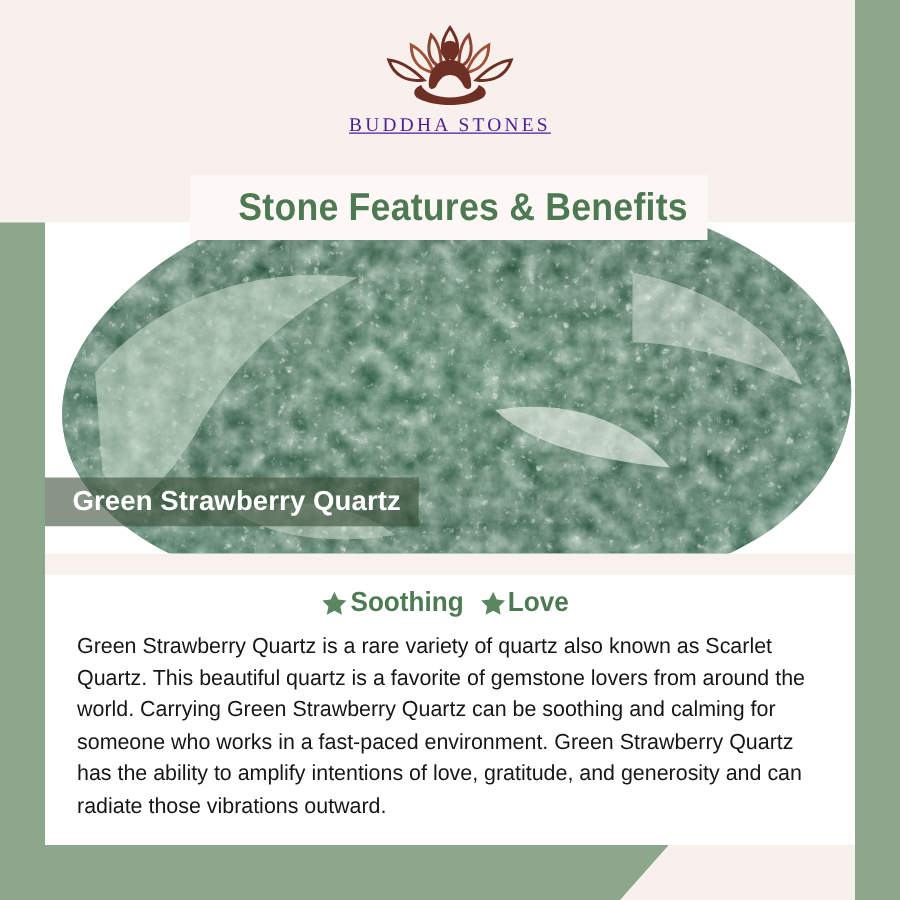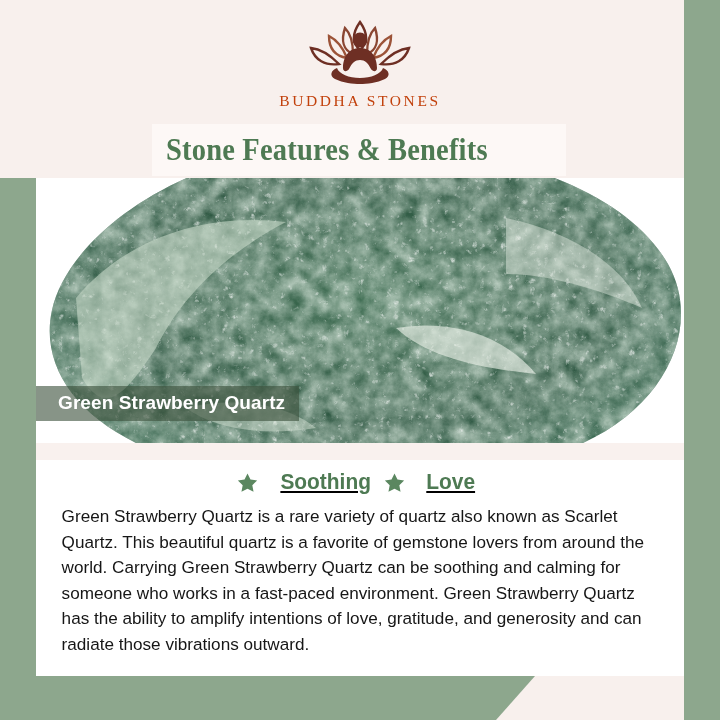--- a/index.html
+++ b/index.html
@@ -41,72 +41,72 @@
   .logo-wrap {
     position:absolute; left:0; right:0; top:14px;
     display:flex; flex-direction:column; align-items:center;
   }
   .logo-mark { width:150px; height:72px; display:block; }
   .logo-text {
     margin-top:6px;
     font-family:"Liberation Serif", serif;
     font-size:15.5px;
     letter-spacing:2.6px;
-    color:#c2410c;
+    color:#4c1d95;
     font-weight:400;
+    text-decoration:underline;
   }
 
   
   .title-banner {
-    position:absolute; left:152px; top:124px; width:414px; height:52px;
+    position:absolute; left:152px; top:140px; width:414px; height:52px;
     background:#fdf8f6;
-    display:flex; align-items:center; justify-content:flex-start;
+    display:flex; align-items:center; justify-content:flex-end;
     z-index:6;
-    font-family:Liberation Serif, serif;
   }
   .title-text {
     font-size:31px; font-weight:bold; color:#4e7a53;
     letter-spacing:0.2px;
     transform:scaleX(0.92);
     white-space:nowrap;
   }
 
   
   .photo {
     position:absolute; left:36px; top:178px; width:648px; height:265px;
     background:#ffffff; overflow:hidden;
   }
   .stone-svg { position:absolute; left:0; top:0; width:648px; height:265px; }
 
   .caption {
     position:absolute; left:0; bottom:22px;
     background:rgba(61,82,62,0.62);
     padding:6px 14px 7px 22px;
-    color:#ffffff; font-size:19px; font-weight:bold;
+    color:#ffffff; font-size:22px; font-weight:bold;
     letter-spacing:0.1px;
     z-index:4;
   }
 
   
   .strip {
     position:absolute; left:36px; top:443px; width:648px; height:17px;
     background:#f9f1ee;
   }
 
   
   .content {
     position:absolute; left:36px; top:460px; width:648px; height:216px;
     background:#ffffff;
     padding:9px 6px 0 0;
   }
   .benefits {
     display:flex; align-items:center; justify-content:center;
     gap:11px; margin-bottom:9px;
   }
-  .benefit { display:flex; align-items:center; gap:20px;text-decoration:underline; }
+  .benefit { display:flex; align-items:center; gap:0; }
   .star { width:21px; height:21px; display:block; }
   .benefit-label {
     font-size:22px; font-weight:bold; color:#4e7a53;
     transform:scaleX(0.95); white-space:nowrap;
   }
   .body-text {
     font-size:17.4px; line-height:25.5px; color:#161616;
     padding:0 8px 0 26px; text-align:left;
     transform:scaleX(0.985); transform-origin:left top;
   }

